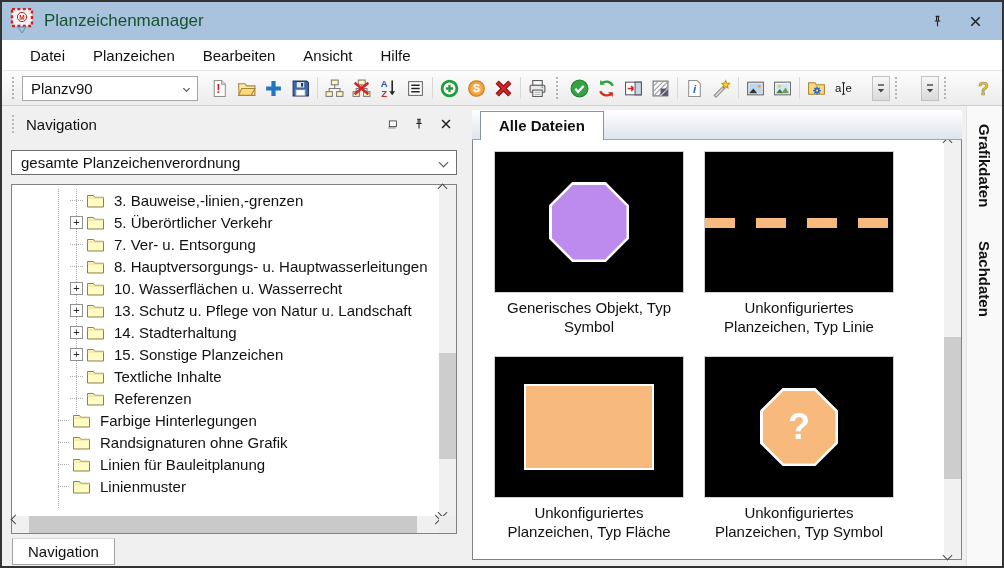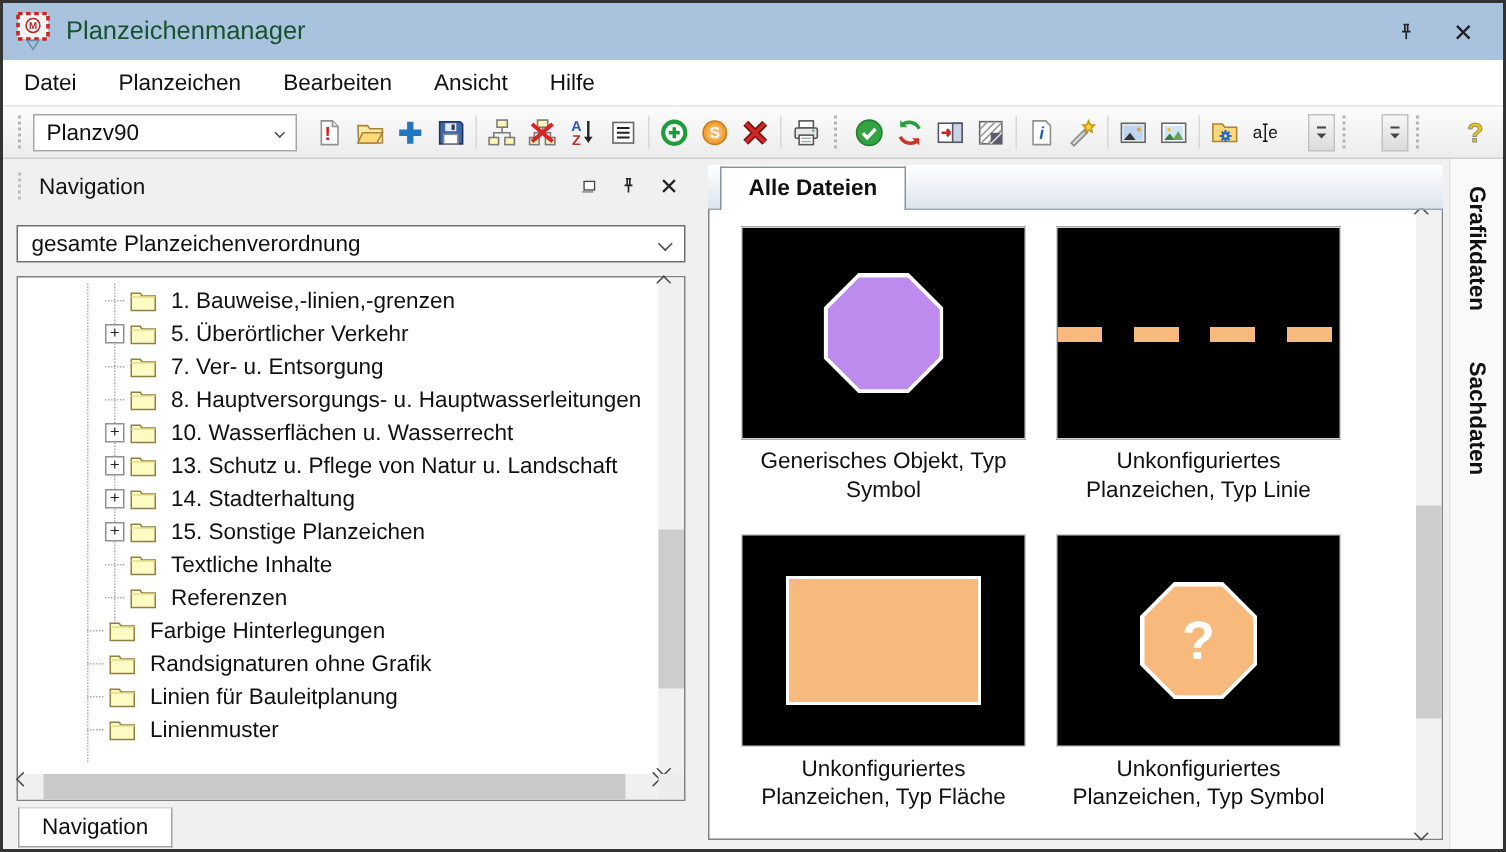--- a/index.html
+++ b/index.html
@@ -9,21 +9,21 @@
   
   .titlebar{position:absolute;left:0;top:0;right:0;height:38px;background:#a9c3df;display:flex;align-items:center;padding:0 8px;}
   .app-icon{width:26px;height:26px;margin-right:8px;flex:none;}
   .app-icon svg{width:100%;height:100%;display:block;}
   .app-title{font-size:17px;color:#14532d;}
   .win-controls{margin-left:auto;display:flex;gap:16px;align-items:center;margin-right:8px;}
   .wbtn{width:22px;height:22px;display:flex;align-items:center;justify-content:center;background:none;border:none;padding:0;cursor:default;}
   .wbtn svg{width:15px;height:15px;display:block;}
 
   
-  .menubar{position:absolute;left:0;top:38px;right:0;height:30px;background:#fff;display:flex;align-items:center;}
+  .menubar{position:absolute;left:0;top:38px;right:0;height:30px;background:#fff;display:flex;align-items:center;padding-left:14px;}
   .menu-item{padding:5px 14px;font-size:15px;color:#111;}
 
   
   .toolbar{position:absolute;left:0;top:68px;right:0;height:36px;background:linear-gradient(#fcfcfc,#ececec);border-top:1px solid #e6e6e6;border-bottom:1px solid #cfcfcf;display:flex;align-items:center;padding:0 5px;}
   .tb-grip{width:5px;height:22px;border-left:2px dotted #b4b4b4;margin:0 5px;flex:none;}
   .tb-sep{width:1px;height:22px;background:#d8d8d8;margin:0 3px;flex:none;}
   .tb-space{width:16px;flex:none;}
   .tb-flex{flex:1;}
   .combo{width:176px;height:25px;background:#fff;border:1px solid #a6a6a6;display:flex;align-items:center;padding:0 8px;font-size:15px;margin-right:8px;flex:none;}
   .combo .val{flex:1;color:#111;}
@@ -440,21 +440,21 @@
           <div class="vline vlineA"></div>
           <div class="vline vlineB"></div>
         <div class="trow lv2">
               <span class="conn13"></span>
               <span class="ficon">
                 <svg viewBox="0 0 18 15">
                   <path d="M1 2.5h6l1.2 1.8H17V14H1z" fill="#fffbc4" stroke="#8f7f42"></path>
                   <path d="M1 5h16" stroke="#e8dc8a"></path>
                 </svg>
               </span>
-              <span class="tlabel">1. Bauweise,-linien,-grenzen</span>
+              <span class="tlabel">3. Bauweise,-linien,-grenzen</span>
             </div>
             <div class="trow lv2">
               <button class="expander">+</button>
               <span class="ficon">
                 <svg viewBox="0 0 18 15">
                   <path d="M1 2.5h6l1.2 1.8H17V14H1z" fill="#fffbc4" stroke="#8f7f42"></path>
                   <path d="M1 5h16" stroke="#e8dc8a"></path>
                 </svg>
               </span>
               <span class="tlabel">5. Überörtlicher Verkehr</span>

